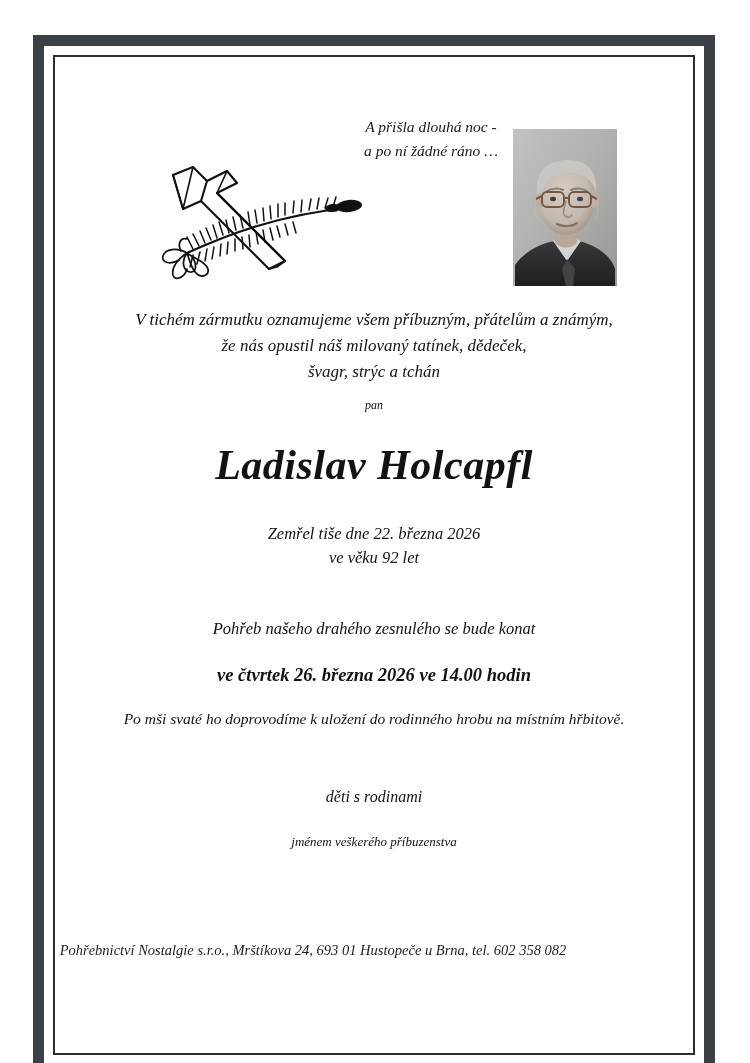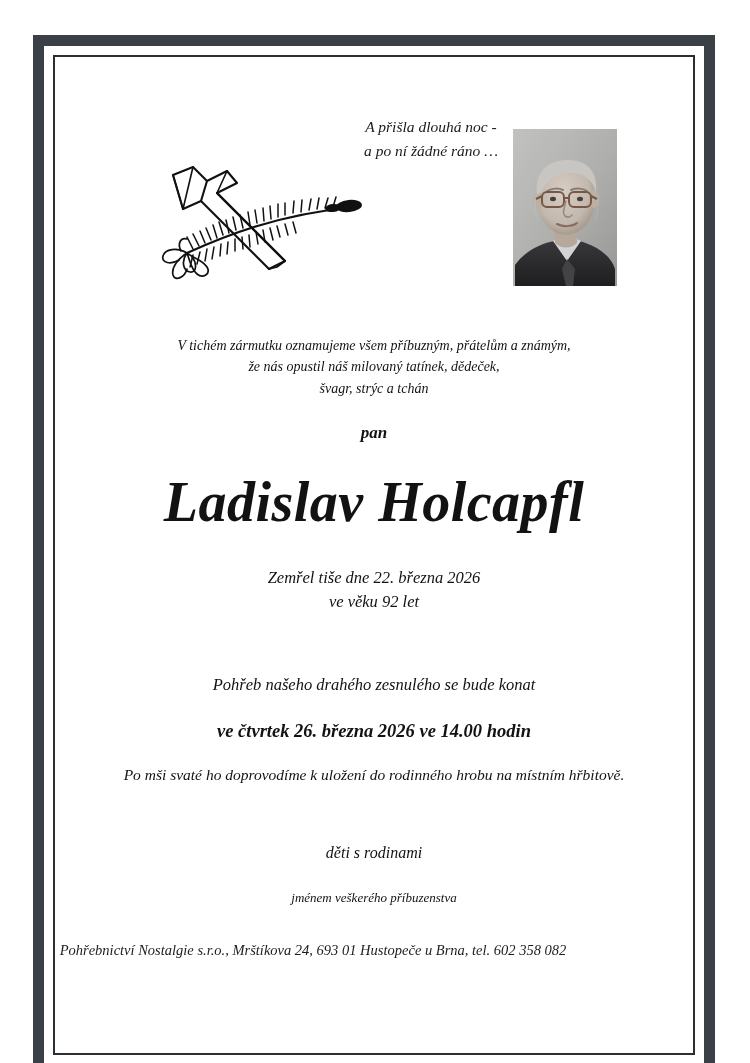--- a/index.html
+++ b/index.html
@@ -87,48 +87,46 @@
   }
   #portrait-photo svg { display:block; width:100%; height:100%; }
 
   
   .txt {
     text-align: center;
     font-style: italic;
     color: #121212;
   }
   #announcement-intro {
-    font-size: 14px;
+    font-size: 17px;
     line-height: 1.52;
     white-space: pre-line;
-    margin-top: 28px;
   }
   #honorific {
-    font-size: 17px;
-    margin-top: 24px;
-    font-weight: bold;
+    font-size: 12px;
+    margin-top: 14px;
   }
   #deceased-name {
-    font-size: 56px;
+    font-size: 42px;
     font-weight: bold;
     font-style: italic;
     letter-spacing: 0.5px;
     margin-top: 30px;
     line-height: 1.05;
     color: #121212;
   }
   #death-info {
     font-size: 16.5px;
     line-height: 1.5;
     white-space: pre-line;
     margin-top: 34px;
   }
   #funeral-intro {
     font-size: 16.5px;
-    margin-top: 60px;
+    margin-top: 48px;
   }
   #funeral-datetime {
     font-size: 18.5px;
     font-weight: bold;
     margin-top: 26px;
     text-align: center;
   }
   #funeral-place {
     font-size: 16.5px;
     margin-top: 26px;

